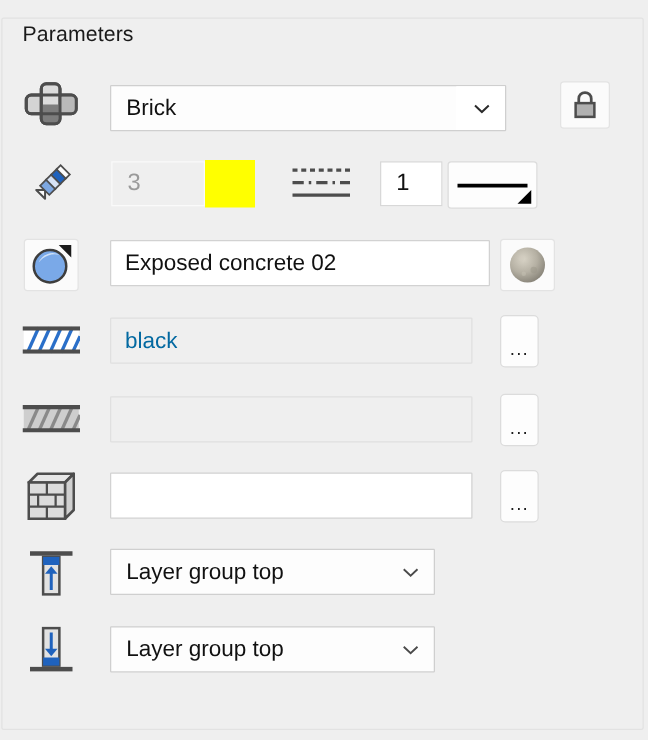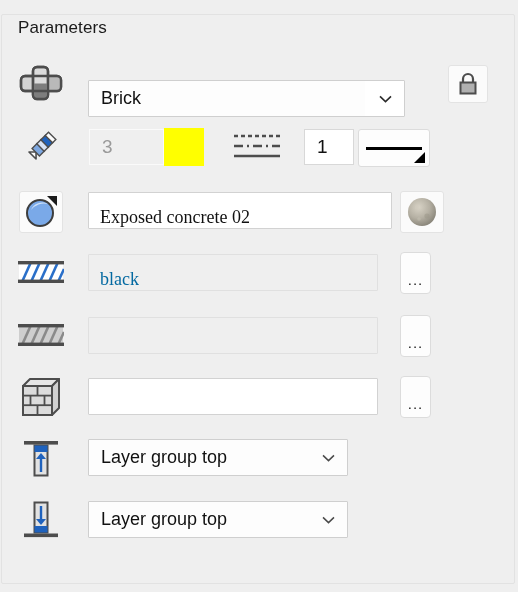--- a/index.html
+++ b/index.html
@@ -104,23 +104,22 @@
     align-items: center;
     justify-content: center;
   }
 
   
   .tfield {
     position: absolute;
     height: 37px;
     box-sizing: border-box;
     display: flex;
-    align-items: flex-end;
+    align-items: center;
     border-radius: 1px;
-    font-family: Liberation Serif, serif;
   }
   .tfield .tval {
     padding-left: 11px;
     font-size: 18px;
     white-space: nowrap;
     overflow: hidden;
   }
   .tfield.filled {
     background: #ffffff;
     border: 1px solid #d2d2d2;
@@ -225,21 +224,21 @@
     <svg class="svgicon" width="44" height="36" viewBox="0 0 44 36">
       <rect x="2" y="11" width="40" height="15" rx="4" fill="#d4d4d4" stroke="#4d4d4d" stroke-width="2.4"></rect>
       <rect x="14" y="2" width="15" height="32" rx="4" fill="#dcdcdc" stroke="#4d4d4d" stroke-width="2.4"></rect>
       <path d="M15.2 18.5 h12.6 v13.3 a3 3 0 0 1 -3 3 h-6.6 a3 3 0 0 1 -3 -3 z" fill="#7d7d7d"></path>
       <path d="M28.9 12.2 h11 a3 3 0 0 1 3 3 v7 a3 3 0 0 1 -3 3 h-11 z" fill="#b9b9b9"></path>
       <rect x="2" y="11" width="40" height="15" rx="4" fill="none" stroke="#4d4d4d" stroke-width="2.4"></rect>
       <rect x="14" y="2" width="15" height="32" rx="4" fill="none" stroke="#4d4d4d" stroke-width="2.4"></rect>
     </svg>
   </div>
 
-  <div class="combo white-btn" style="left:88px; top:20px; width:317px;">
+  <div class="combo white-btn" style="left:88px; top:8px; width:317px;">
     <div class="cval">Brick</div>
     <div class="cbtn">
       <svg class="chev" viewBox="0 0 13 8">
         <path d="M1 1.4 L6.5 6.6 L12 1.4" fill="none" stroke="#2b2b2b" stroke-width="1.6"></path>
       </svg>
     </div>
   </div>
 
   <div class="sqbtn" style="left:448px; top:5px; width:40px; height:38px;">
     <svg width="24" height="26" viewBox="0 0 24 26">

